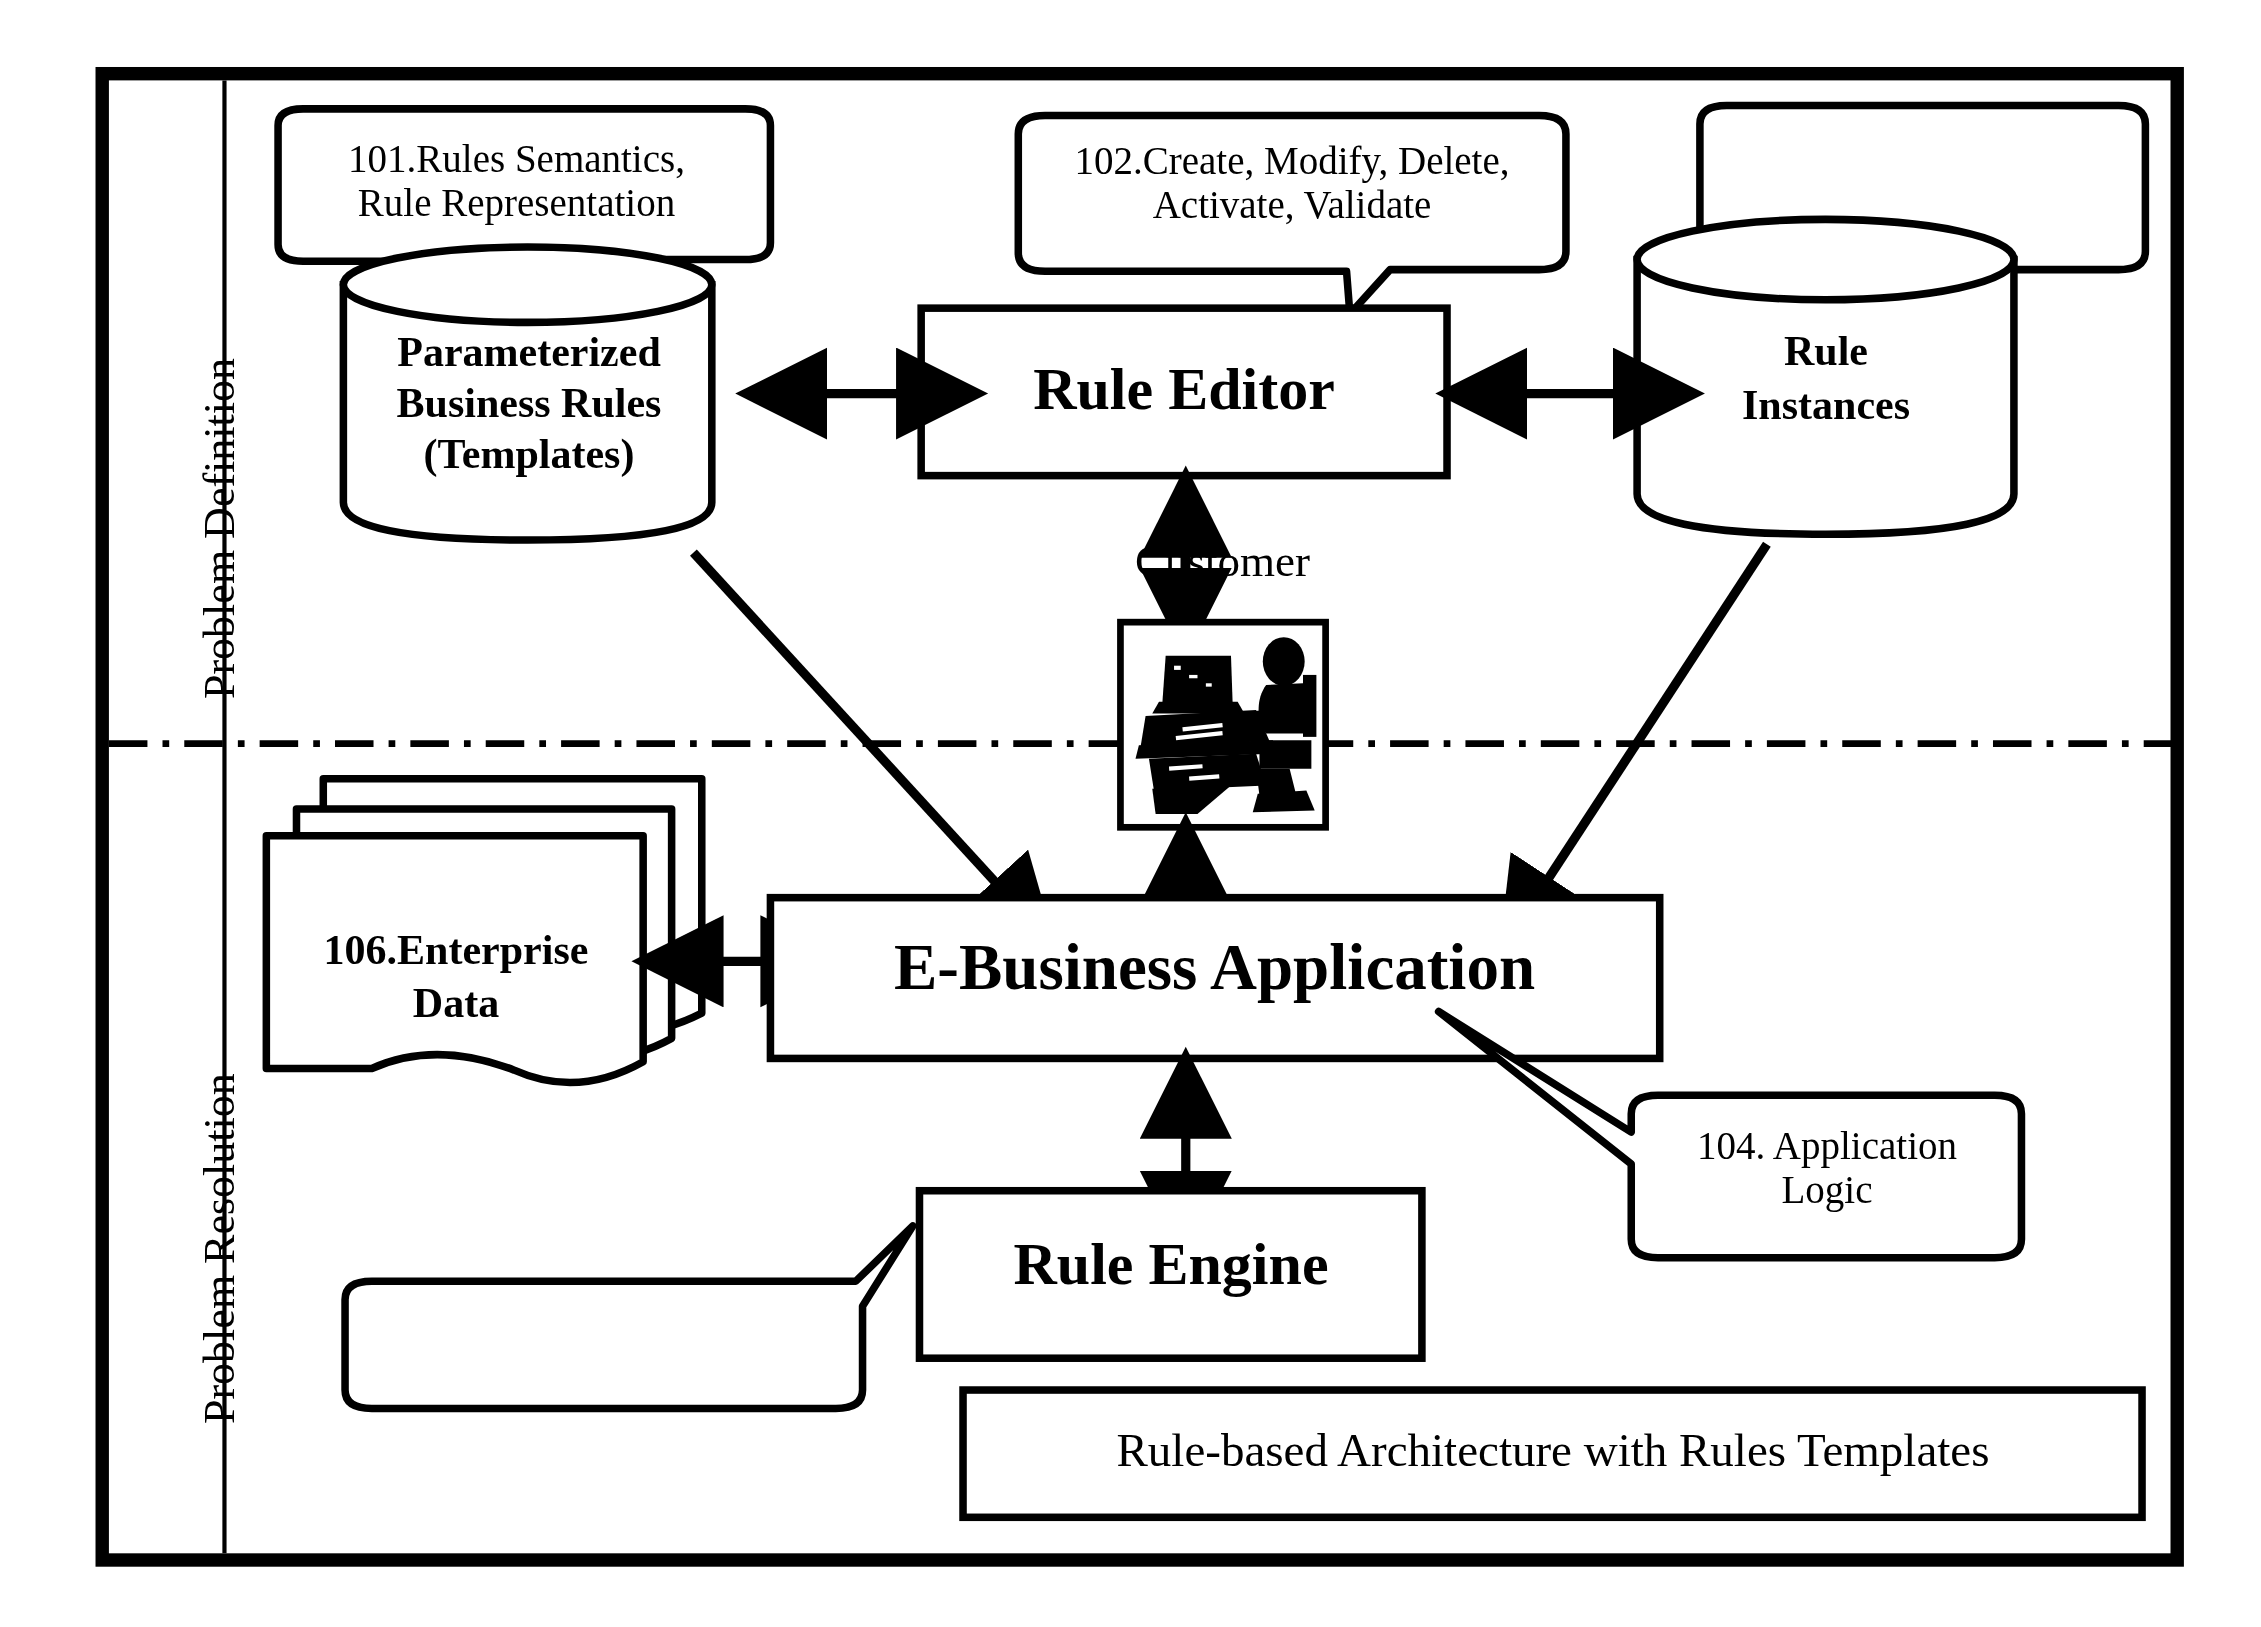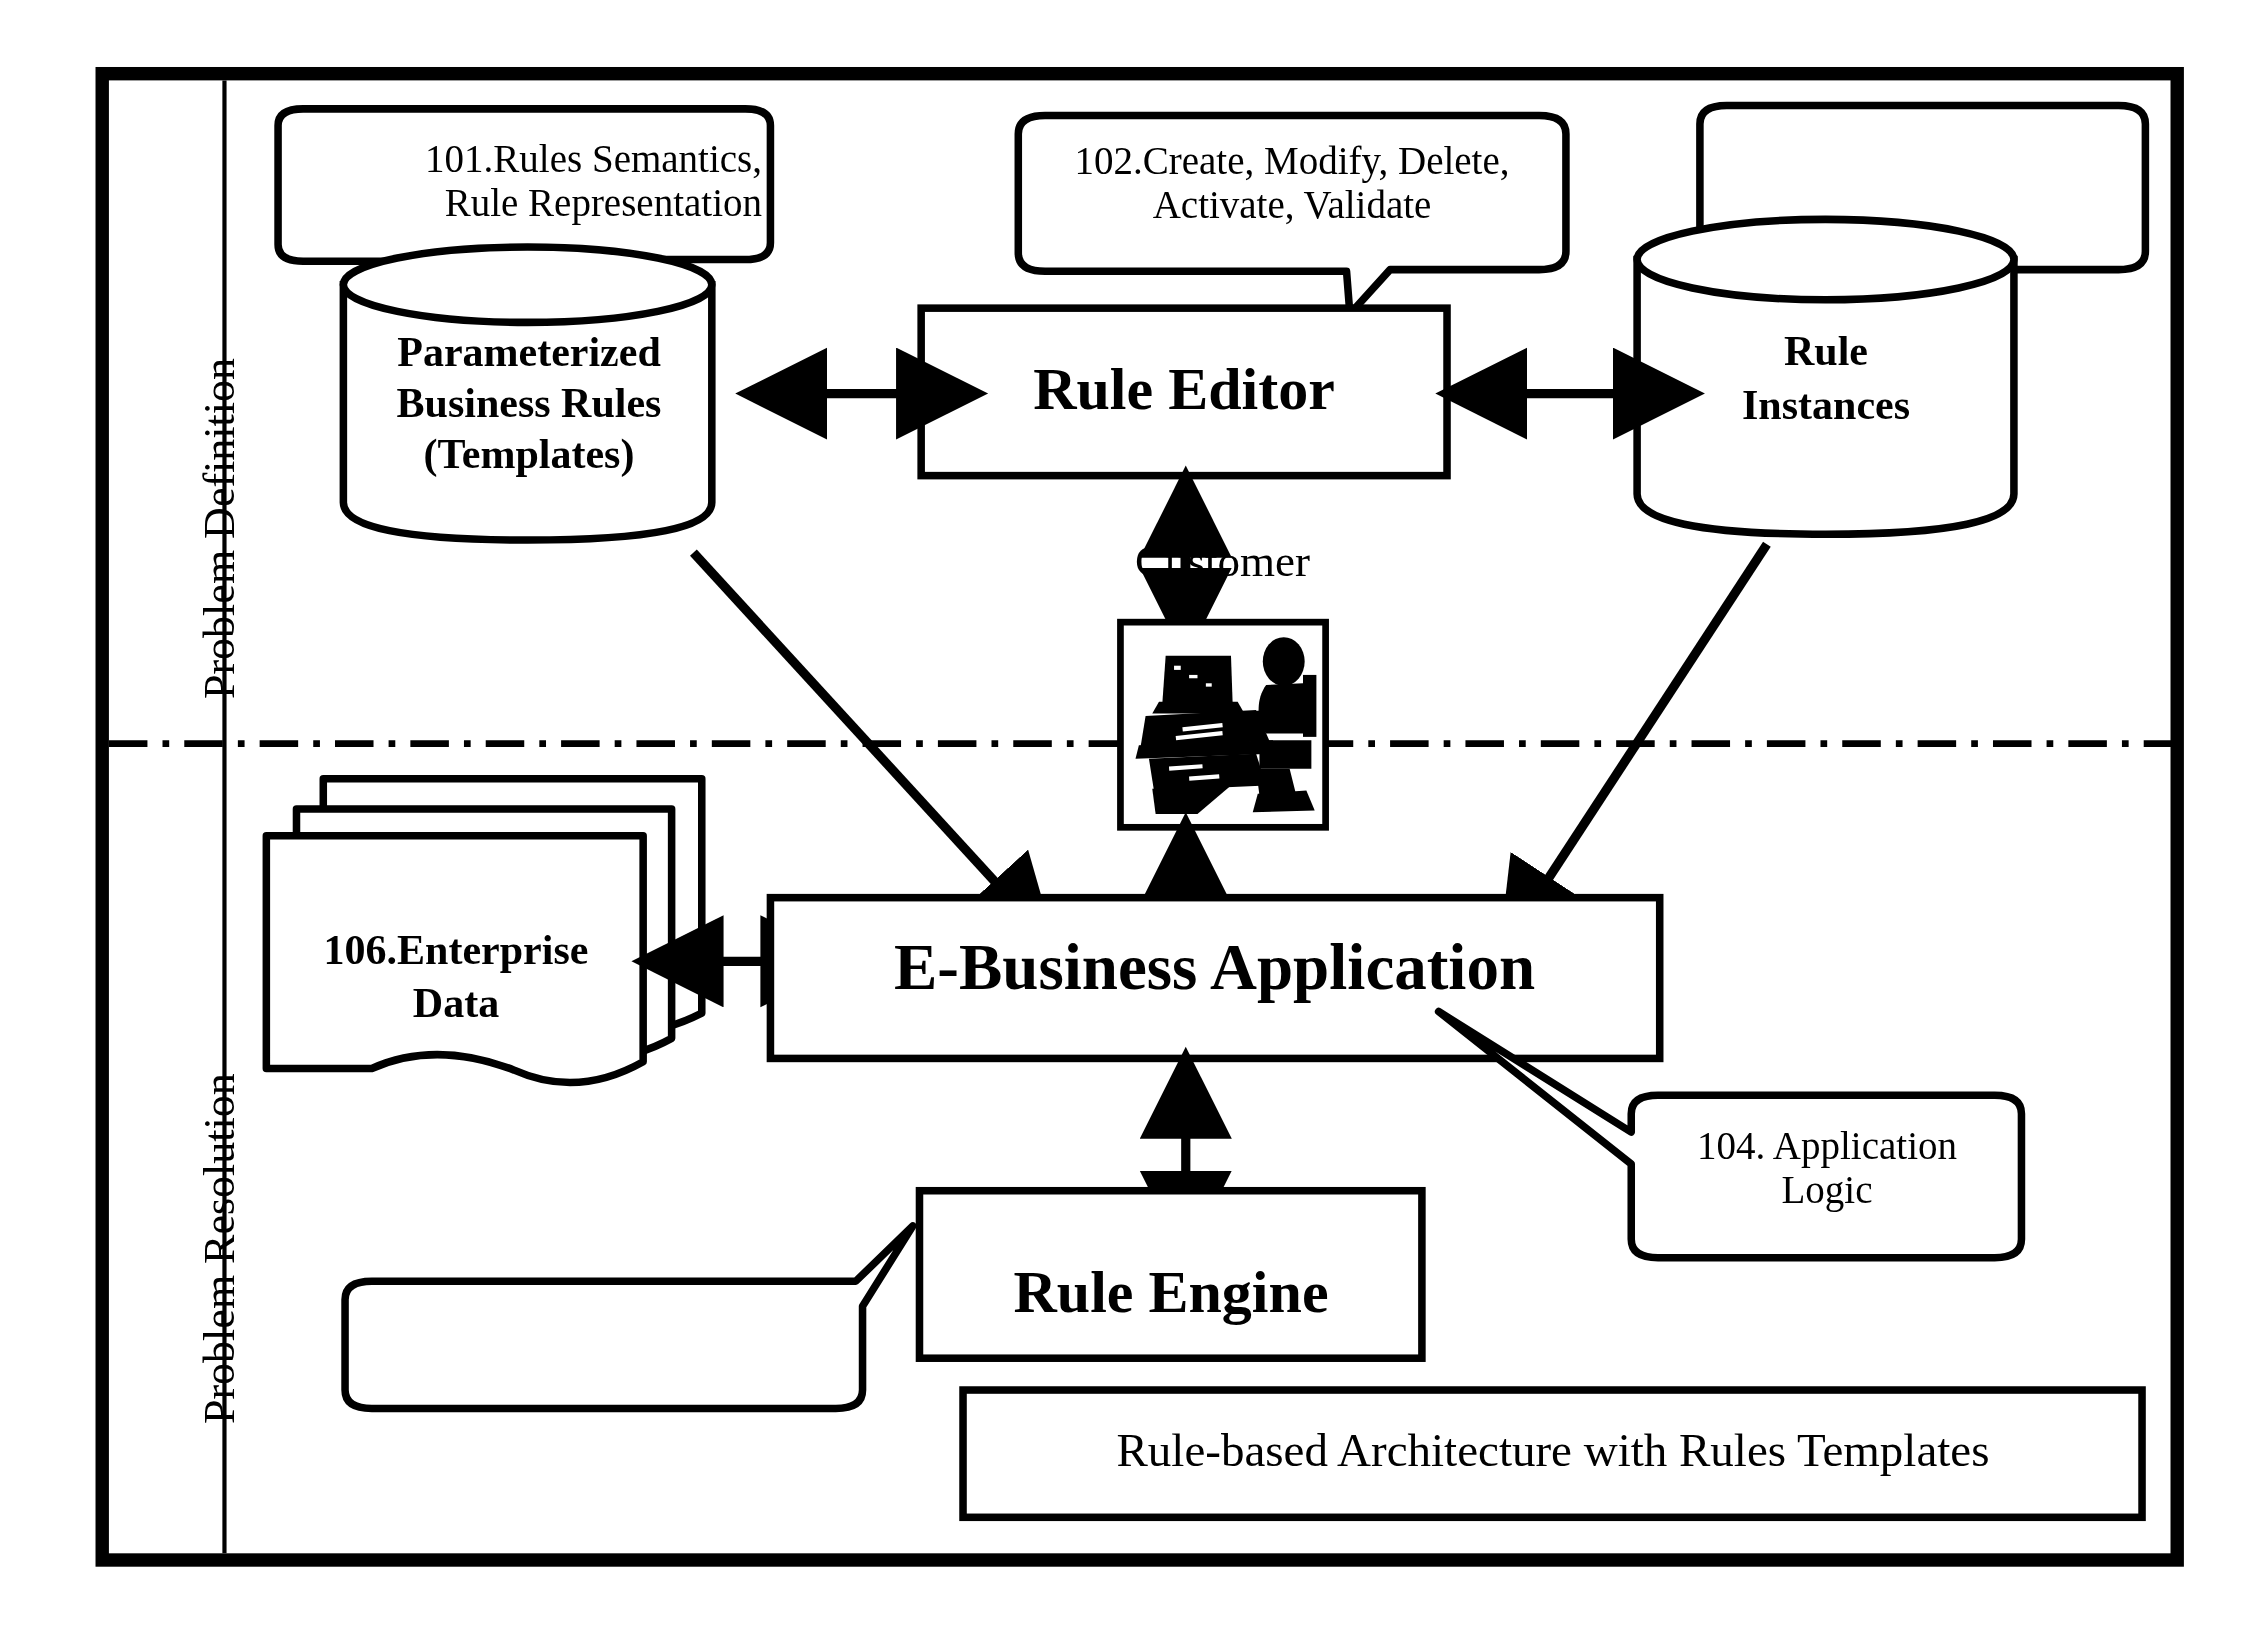--- a/index.html
+++ b/index.html
@@ -222,21 +222,21 @@
 
     <g>
       <rect x="1150" y="1660" width="1408" height="152" fill="#fff" stroke="#000" stroke-width="9"></rect>
     </g>
   </svg>
 
   <div class="vert-label" style="left:194px; top:699px; transform: rotate(-90deg);">Problem Definition</div>
 
   <div class="vert-label" style="left:194px; top:1424px; transform: rotate(-90deg);">Problem Resolution</div>
 
-  <div class="txt callout-text" style="left:285px; top:137px; width:477px;text-align:right;">101.Rules Semantics,
+  <div class="txt callout-text" style="left:278px; top:137px; width:477px;">101.Rules Semantics,
 Rule Representation</div>
 
   <div class="txt callout-text" style="left:1023px; top:139px; width:538px;">102.Create, Modify, Delete,
 Activate, Validate</div>
 
 
   <div class="txt node-text-bold" style="left:345px; top:327px; width:368px; font-size:42px; line-height:1.22;">Parameterized
 Business Rules
 (Templates)</div>
 
@@ -245,21 +245,21 @@
   <div class="txt node-text-bold" style="left:1640px; top:325px; width:372px; font-size:42px; line-height:1.28;">Rule
 Instances</div>
 
   <div class="txt" style="left:1080px; top:536px; width:285px; font-size:45px;">Customer</div>
 
   <div class="txt node-text-bold" style="left:276px; top:904px; width:360px; font-size:42px; line-height:1.25;margin-top:20px;">106.Enterprise
 Data</div>
 
   <div class="txt node-text-bold" style="left:770px; top:931px; width:889px; font-size:65px;">E-Business  Application</div>
 
-  <div class="txt node-text-bold" style="left:920px; top:1231px; width:502px; font-size:60px;margin-top:28px;">Rule Engine</div>
+  <div class="txt node-text-bold" style="left:920px; top:1231px; width:502px; font-size:60px;">Rule Engine</div>
 
   <div class="txt callout-text" style="left:1635px; top:1124px; width:384px;">104. Application
 Logic</div>
 
 
   <div class="txt" style="left:971px; top:1424px; width:1164px; font-size:47px;">Rule-based Architecture with Rules Templates</div>
 
 </div>
 
 

